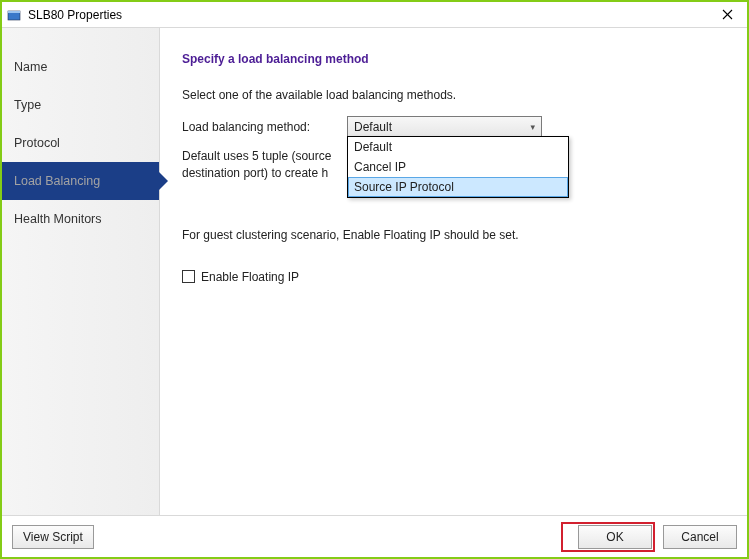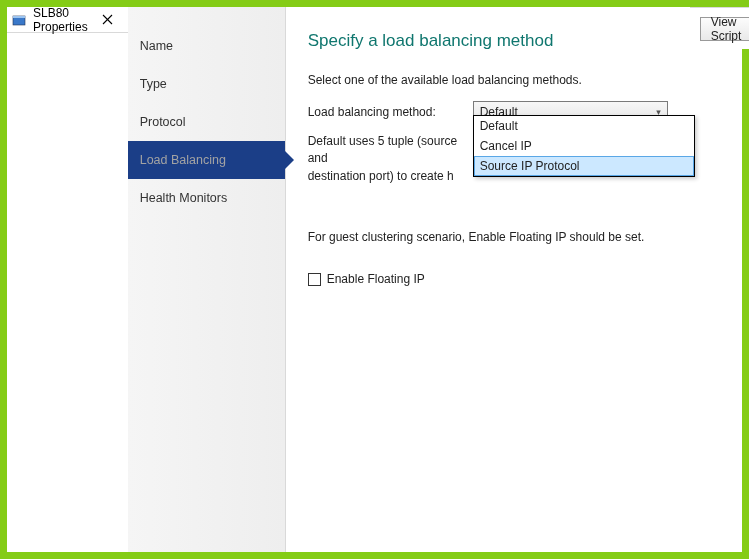--- a/index.html
+++ b/index.html
@@ -5,23 +5,23 @@
   * { box-sizing: border-box; }
   html, body {
     margin: 0; padding: 0;
     font-family: "Segoe UI", Tahoma, sans-serif;
     font-size: 12px;
     color: #000;
     background: #fff;
   }
   .window {
     width: 749px; height: 559px;
-    border: 7px solid #84cc16;
-    display: flex;
-    flex-direction: row;
+    border: 2px solid #84cc16;
+    display: flex;
+    flex-direction: column;
     background: #fff;
     position: relative;
   }
   .titlebar {
     height: 26px;
     display: flex;
     align-items: center;
     border-bottom: 1px solid #d9d9d9;
     padding: 0 0 0 4px;
     background: #fff;
@@ -79,23 +79,23 @@
     border-bottom: 9px solid transparent;
     border-left: 9px solid #1b3e87;
   }
   .main {
     flex: 1;
     padding: 18px 22px 10px 22px;
     position: relative;
     color: #222;
   }
   .page-title {
-    color: #0f766e;
-    font-size: 17px;
-    font-weight: 400;
+    color: #4c1d95;
+    font-size: 12px;
+    font-weight: 700;
     margin: 6px 0 22px 0;
   }
   .instr {
     font-size: 12px;
     margin-bottom: 14px;
   }
   .row {
     display: flex;
     align-items: center;
     margin-bottom: 10px;

